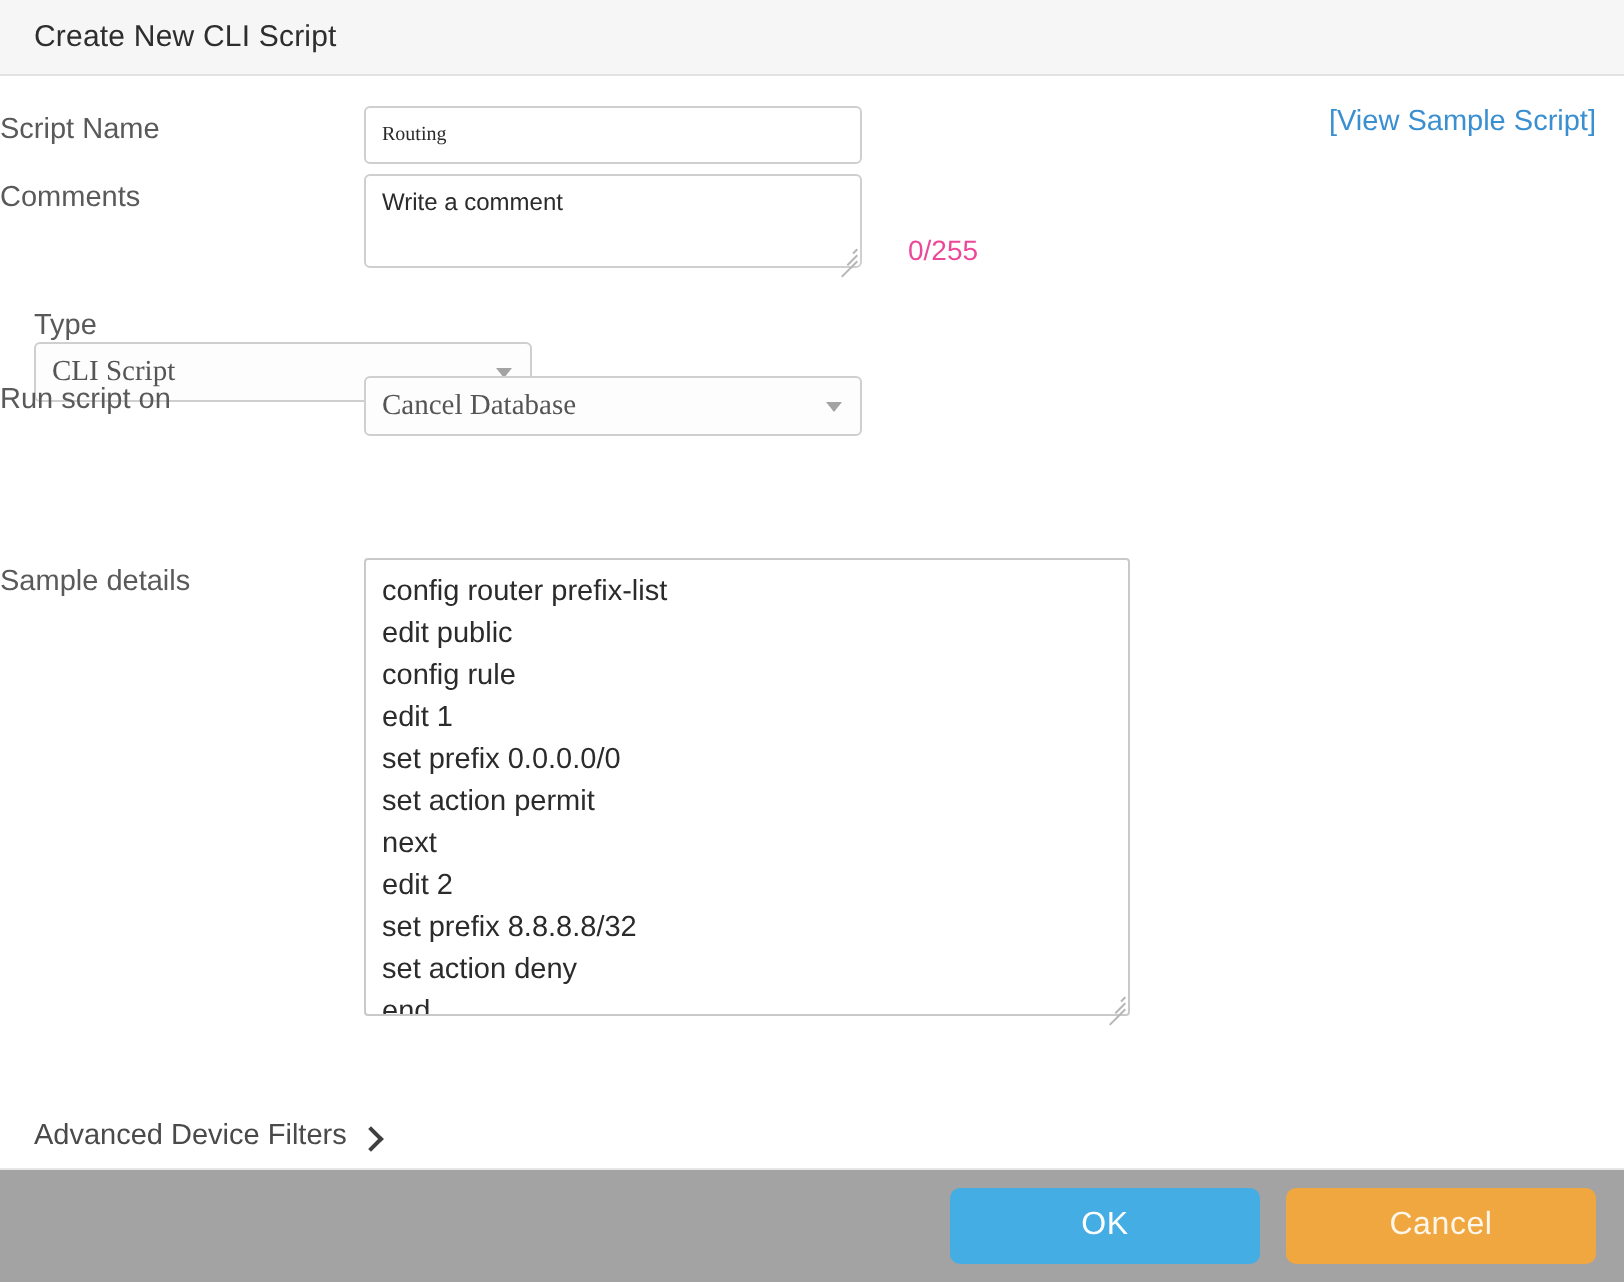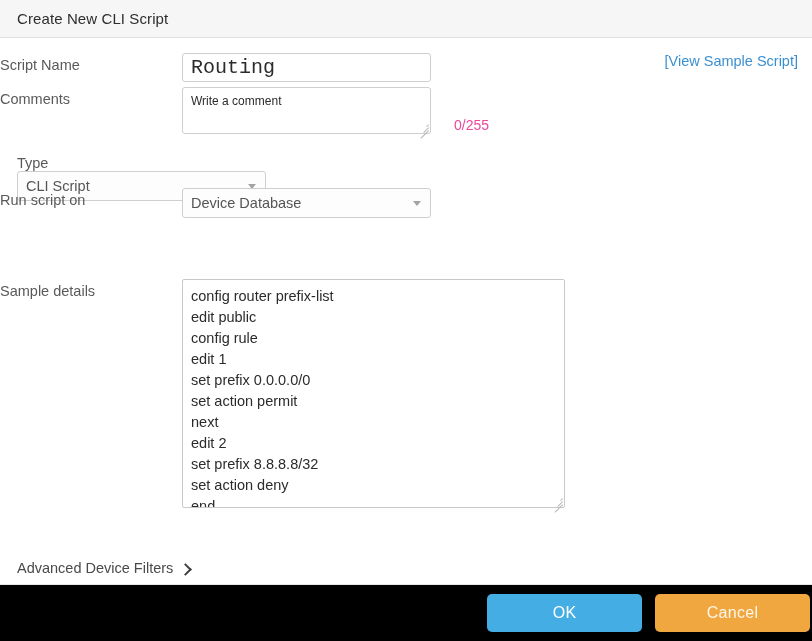--- a/index.html
+++ b/index.html
@@ -64,22 +64,22 @@
     box-sizing: border-box;
   }
 
   .text-input {
     width: 249px;
     height: 29px;
     box-sizing: border-box;
     border: 1px solid #cfcfcf;
     border-radius: 3px;
     background: #ffffff;
-    font-family: Liberation Mono, monospace;
-    font-size: 20px;
+    font-family: Liberation Serif, serif;
+    font-size: 10px;
     color: #2b2b2b;
     padding: 0 8px;
     outline: none;
   }
 
   .comment-area {
     position: relative;
     width: 249px;
   }
   .textarea-comment {
@@ -136,20 +136,21 @@
     position: relative;
     width: 249px;
     height: 30px;
     box-sizing: border-box;
     border: 1px solid #cfcfcf;
     border-radius: 3px;
     background: #fdfdfd;
     display: flex;
     align-items: center;
     padding: 0 8px;
+    font-family: Liberation Serif, serif;
   }
   .select-value {
     font-size: 14.5px;
     color: #555555;
   }
   .select-arrow {
     position: absolute;
     right: 9px;
     top: 50%;
     margin-top: -2px;
@@ -219,23 +220,23 @@
   }
 
   
   .dialog-footer {
     height: 57px;
     min-height: 57px;
     border-top: 1px solid #e6e6e6;
     display: flex;
     align-items: center;
     justify-content: flex-end;
-    padding-right: 2px;
-    box-sizing: border-box;
-    background: #000000;
+    padding-right: 14px;
+    box-sizing: border-box;
+    background: #a3a3a3;
   }
   .btn {
     width: 155px;
     height: 38px;
     border: none;
     border-radius: 5px;
     font-family: "Liberation Sans", sans-serif;
     font-size: 16px;
     color: #ffffff;
     cursor: pointer;
@@ -280,21 +281,21 @@
       <div class="field-label">Type</div>
       <div class="select-box">
         <span class="select-value">CLI Script</span>
         <span class="select-arrow"></span>
       </div>
     </div>
 
     <div class="form-row" style="left:0; top:150px;">
       <div class="field-label">Run script on</div>
       <div class="select-box">
-        <span class="select-value">Device Database</span>
+        <span class="select-value">Cancel Database</span>
         <span class="select-arrow"></span>
       </div>
     </div>
 
     <div class="form-row" style="left:0; top:241px;">
       <div class="field-label">Sample details</div>
       <div class="script-area">
         <textarea class="textarea-script" style="">config router prefix-list
 edit public
 config rule

